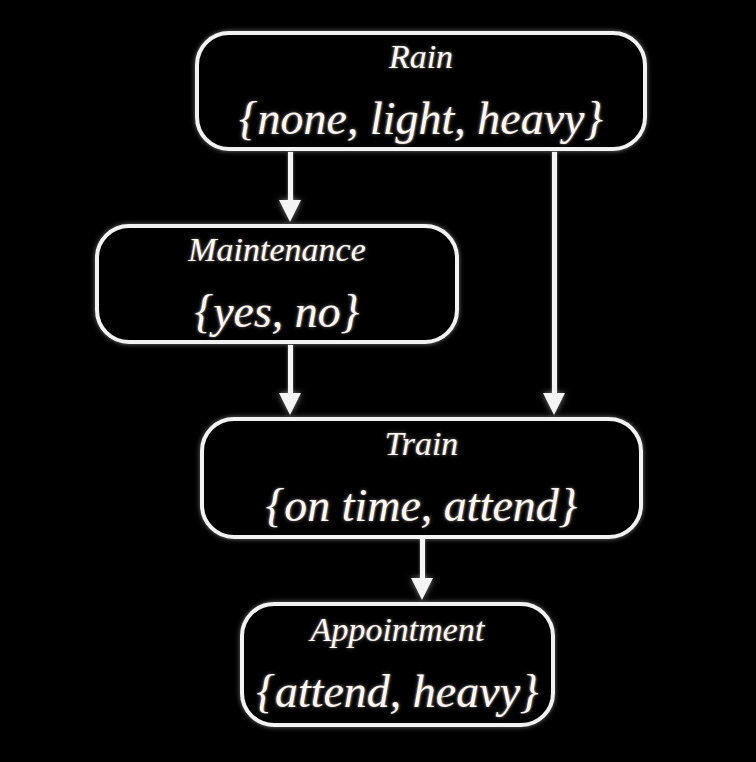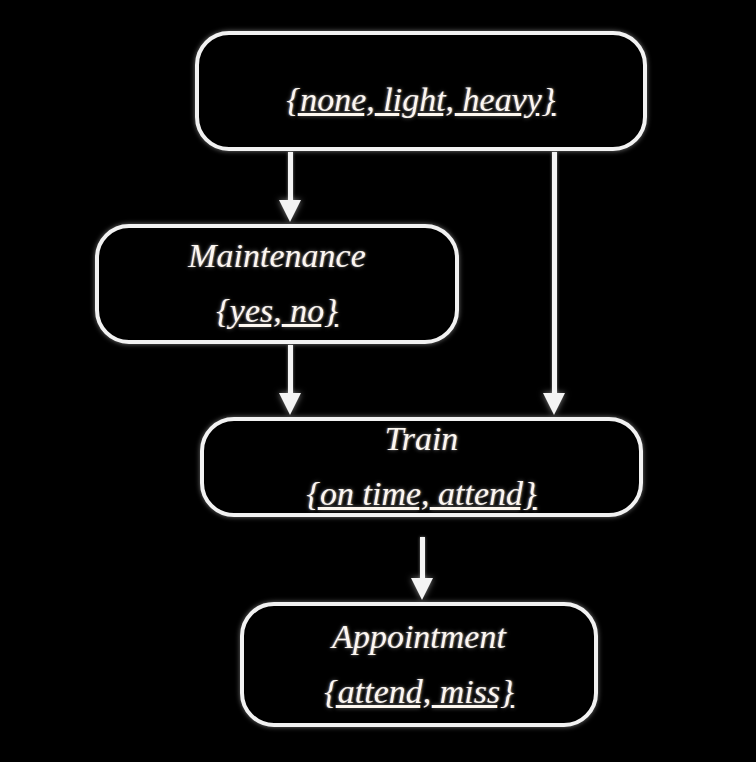--- a/index.html
+++ b/index.html
@@ -33,21 +33,21 @@
     color: #fdf7ef;
     text-align: center;
     line-height: 1.08;
     white-space: nowrap;
     text-shadow:
       -1px 0 1px rgba(90,130,200,0.65),
        1px 0 1px rgba(215,150,70,0.55),
        0 0 4px rgba(255,255,255,0.40);
   }
   .node-title { font-size: 34px; }
-  .node-states { font-size: 34px; margin-top: 18px; text-decoration: underline; }
+  .node-states { font-size: 46px; margin-top: 18px; }
 
   .arrow {
     position: absolute;
   }
   .arrow .shaft {
     position: absolute;
     left: 0;
     top: 0;
     width: 5px;
     background: #f4f4f4;
@@ -63,36 +63,37 @@
     border-top: 22px solid #f4f4f4;
     filter: drop-shadow(0 0 3px rgba(255,255,255,0.5));
   }
 </style>
 </head>
 <body>
 
 <div id="canvas">
 
   <div class="node" id="node-rain" style="left: 195px; top: 31px; width: 452px; height: 120px;">
+    <div class="node-title">Rain</div>
     <div class="node-states">{none, light, heavy}</div>
   </div>
 
   <div class="node" id="node-maintenance" style="left: 95px; top: 224px; width: 364px; height: 120px;">
     <div class="node-title">Maintenance</div>
     <div class="node-states">{yes, no}</div>
   </div>
 
-  <div class="node" id="node-train" style="left: 200px; top: 417px; width: 443px; height: 100px;">
+  <div class="node" id="node-train" style="left: 200px; top: 417px; width: 443px; height: 122px;">
     <div class="node-title">Train</div>
     <div class="node-states">{on time, attend}</div>
   </div>
 
-  <div class="node" id="node-appointment" style="left: 240px; top: 602px; width: 358px; height: 125px;">
+  <div class="node" id="node-appointment" style="left: 240px; top: 602px; width: 315px; height: 125px;">
     <div class="node-title">Appointment</div>
-    <div class="node-states">{attend, miss}</div>
+    <div class="node-states">{attend, heavy}</div>
   </div>
 
   <div class="arrow" id="edge-0" style="left: 288px; top: 152px; width: 5px; height: 70px;">
     <div class="shaft" style="height: 52px;"></div>
     <div class="head" style="top: 48px;"></div>
   </div>
 
   <div class="arrow" id="edge-1" style="left: 552px; top: 152px; width: 5px; height: 263px;">
     <div class="shaft" style="height: 245px;"></div>
     <div class="head" style="top: 241px;"></div>

